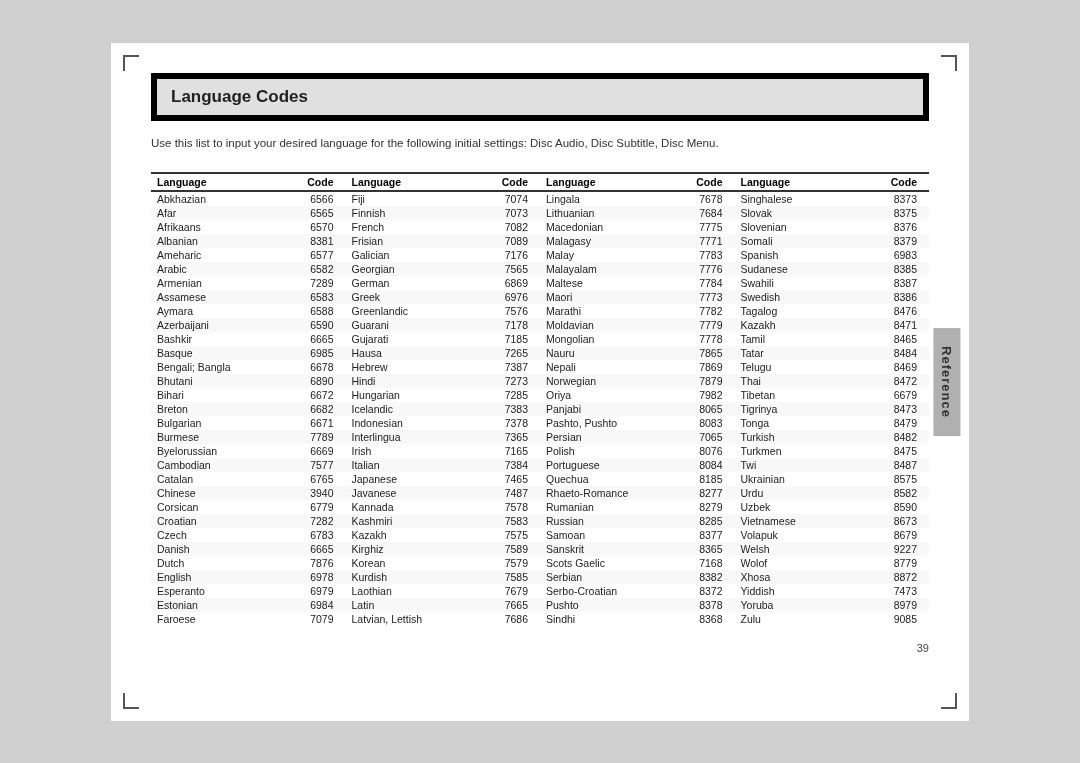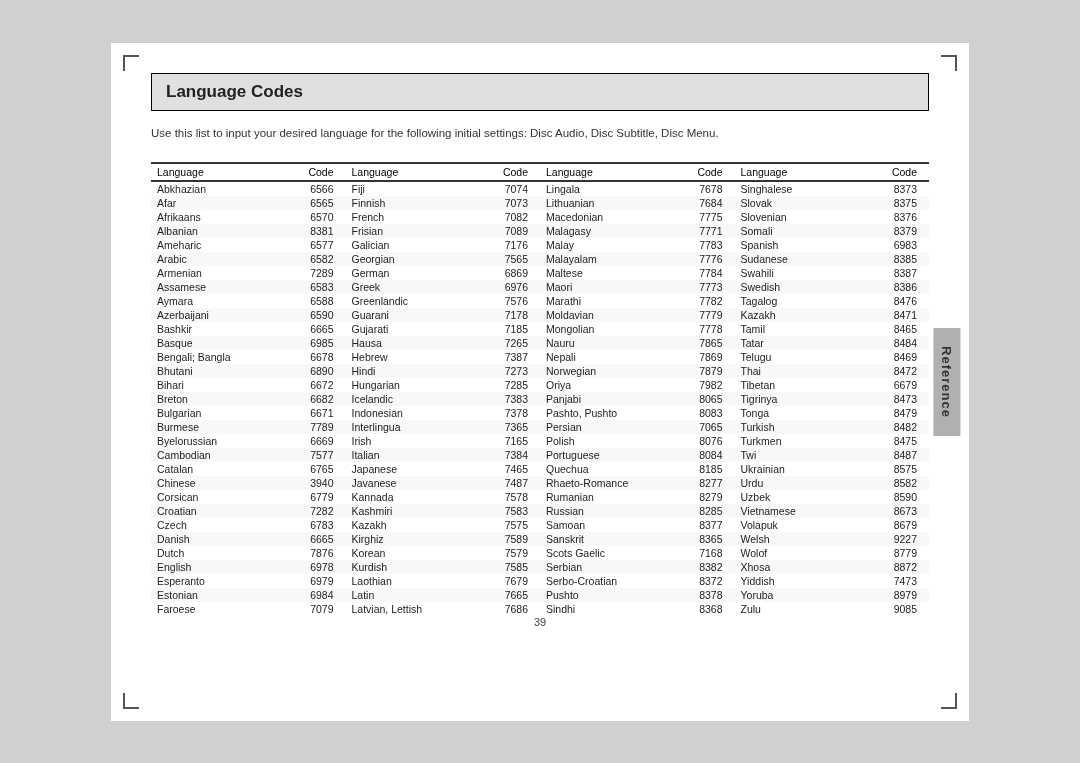--- a/index.html
+++ b/index.html
@@ -40,21 +40,21 @@
       font-size: 13px;
       font-weight: bold;
       padding: 6px 18px;
       letter-spacing: 1px;
       white-space: nowrap;
       border-radius: 0;
     }
 
     .page-title-bar {
       background: #e0e0e0;
-      border: 1px solid #000000;
+      border: 6px solid #000000;
       padding: 8px 14px;
       margin-bottom: 14px;
     }
     .page-title-bar h1 {
       font-size: 17px;
       font-weight: bold;
       color: #222;
     }
     .intro-text {
       font-size: 11.5px;
@@ -65,39 +65,39 @@
     .table-container {
       display: flex;
       gap: 0;
     }
     table {
       border-collapse: collapse;
       font-size: 10.5px;
       flex: 1;
     }
     table th {
-      font-weight: normal;
+      font-weight: bold;
       border-bottom: 2px solid #333;
       border-top: 2px solid #333;
       padding: 2px 6px;
       text-align: left;
       white-space: nowrap;
     }
     table td {
       padding: 1px 6px;
       white-space: nowrap;
       color: #222;
     }
     table tr:nth-child(even) td { background: #f8f8f8; }
     .col-lang { min-width: 90px; }
     .col-code { min-width: 40px; text-align: right; padding-right: 12px; }
 
     .page-number {
-      text-align: center;
-      margin-top: 0;
+      text-align: right;
+      margin-top: 16px;
       font-size: 11px;
       color: #444;
     }
   </style>
 </head>
 <body>
 
 <div class="page-container">
   <div class="corner tl"></div>
   <div class="corner tr"></div>

